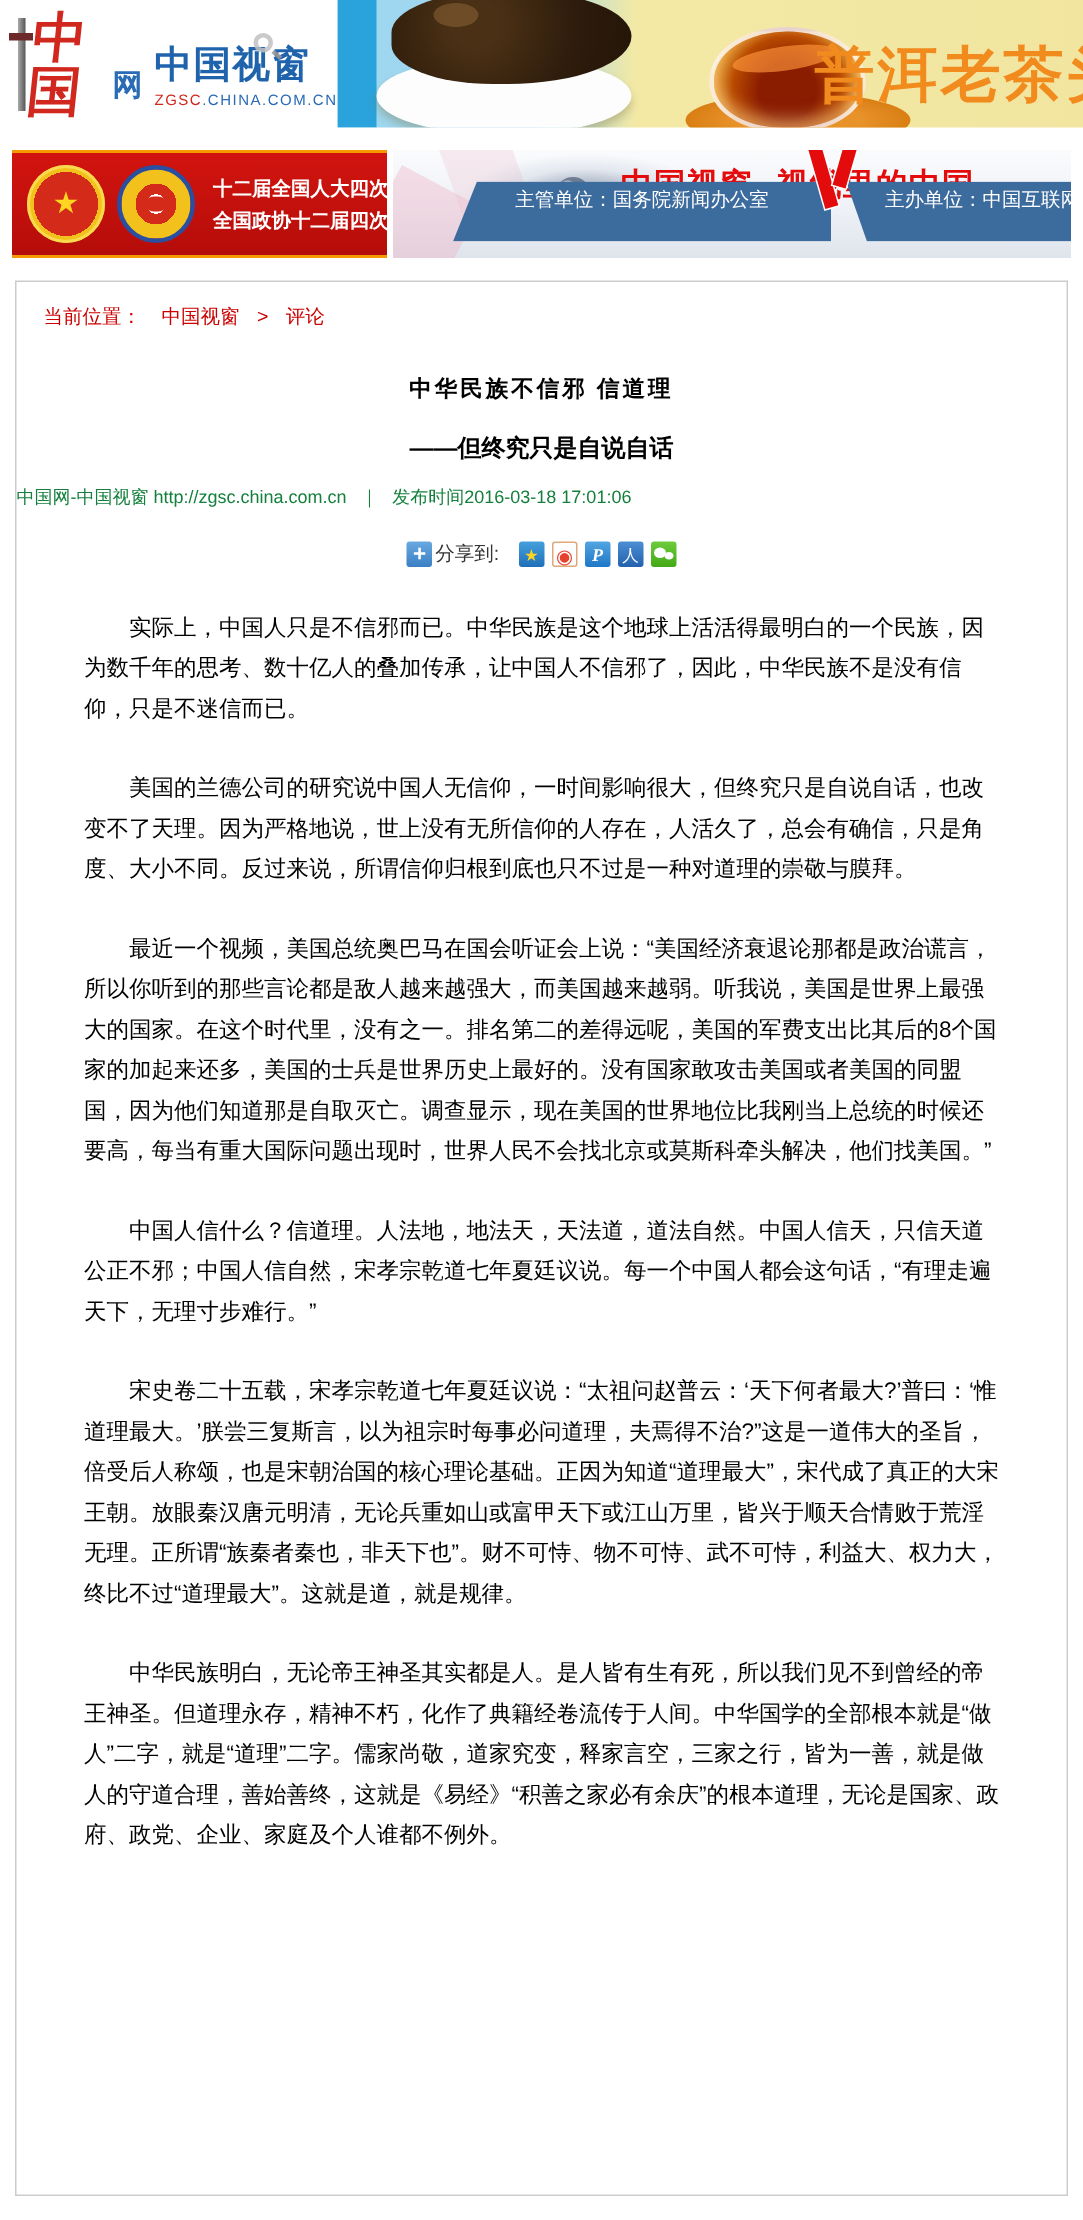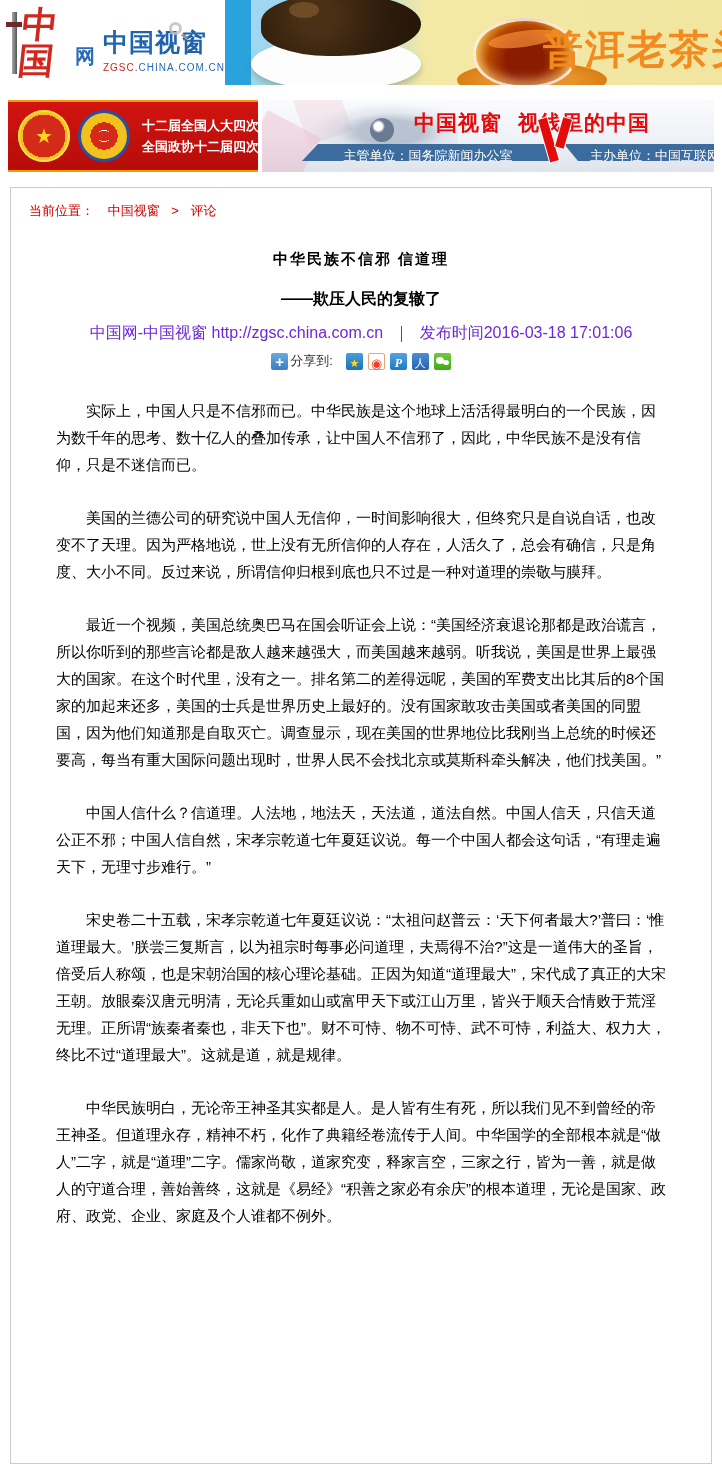--- a/index.html
+++ b/index.html
@@ -68,21 +68,21 @@
   .cw-shard1, .cw-shard2 { position:absolute; background:rgba(238,170,190,.35); }
   .cw-shard1 { left:-14px; top:20px; width:60px; height:70px; transform:rotate(28deg); }
   .cw-shard2 { left:34px; top:-30px; width:46px; height:70px; transform:rotate(-20deg); background:rgba(238,190,205,.28); }
   .eye-icon { position:absolute; left:46px; top:2px; width:150px; height:54px;
     background:radial-gradient(ellipse at 55% 55%, rgba(95,115,145,.38) 0 28%, rgba(150,165,190,.2) 45%, transparent 70%); }
   .eye-icon::after { content:""; position:absolute; left:62px; top:16px; width:24px; height:24px; border-radius:50%;
     background:radial-gradient(circle at 35% 35%, #fff 0 18%, rgba(55,75,105,.6) 30% 100%); }
   .cw-title { position:absolute; top:9px; left:152px; font-size:21px; font-weight:bold; color:#e30b0b;
     letter-spacing:1px; white-space:nowrap; }
   .cw-title .t2 { margin-left:16px; }
-  .ribbon { position:absolute; bottom:11px; left:40px; right:0; height:17px; }
+  .ribbon { position:absolute; bottom:11px; left:40px; right:0; height:40px; }
   .ribbon-left { position:absolute; left:0; width:252px; height:100%; background:#3c6b9e;
     clip-path:polygon(16px 0, 100% 0, 100% 100%, 0 100%);
     color:#fff; font-size:13px; line-height:24px; text-align:center; }
   .ribbon-right { position:absolute; left:262px; right:0; height:100%; background:#3c6b9e;
     clip-path:polygon(0 0, 100% 0, 100% 100%, 14px 100%);
     color:#fff; font-size:13px; line-height:24px; padding-left:26px; white-space:nowrap; }
   .v-icon { position:absolute; left:238px; top:-26px; width:34px; height:48px; z-index:3; }
   .v-icon::before, .v-icon::after { content:""; position:absolute; width:9px; background:#e30b0b;
     box-shadow:0 0 0 1px #fff; }
   .v-icon::before { left:4px; top:0; height:44px; transform:rotate(-16deg); }
@@ -90,24 +90,24 @@
 
   
   .content-box { margin:15px 10px 0 10px; border:1px solid #ccc; background:#fff; min-height:1277px; position:relative; }
   .breadcrumb { padding:14px 0 0 18px; color:#c00; font-size:13px; }
   .breadcrumb a { color:#c00; text-decoration:none; cursor:pointer; }
   .breadcrumb .sep { margin:0 8px; }
   .breadcrumb .lbl { margin-right:10px; }
 
   .art-title { text-align:center; font-size:15px; font-weight:bold; margin-top:30px; letter-spacing:2px; }
   .art-subtitle { text-align:center; font-size:16px; font-weight:bold; margin-top:20px; }
-  .art-meta { text-align:center; font-size:16px; margin-top:13px; color:#6d28d9; }
+  .art-meta { text-align:left; font-size:12px; margin-top:13px; color:#15803d; }
   .art-meta .dv { margin:0 6px; }
 
-  .share-row { display:flex; justify-content:center; align-items:center; margin-top:7px; height:20px; }
+  .share-row { display:flex; justify-content:center; align-items:center; margin-top:19px; height:20px; }
   .share-label { font-size:13px; color:#333; margin-right:8px; }
   .sicon { width:17px; height:17px; border-radius:2px; display:inline-block; position:relative;
     margin-left:5px; cursor:pointer; text-align:center; }
   .sicon.plus { margin-left:0; margin-right:2px; background:linear-gradient(#6aa9e0,#3a7fc4); }
   .sicon.plus::before { content:"+"; color:#fff; font-size:15px; font-weight:bold; line-height:16px; }
   .sicon.qzone { background:linear-gradient(#44a0dc,#1f6fb8); }
   .sicon.qzone::before { content:"★"; color:#ffd321; font-size:11px; line-height:17px; }
   .sicon.weibo { background:#fff; border:1px solid #e0a879; }
   .sicon.weibo::before { content:"◉"; color:#e6412d; font-size:13px; line-height:15px; }
   .sicon.pengyou { background:linear-gradient(#52a5e0,#1f78c8); }
@@ -181,21 +181,21 @@
 <div class="content-box">
 
   <div class="breadcrumb">
     <span class="lbl">当前位置：</span>
     <a>中国视窗</a>
     <span class="sep">&gt;</span>
     <a>评论</a>
   </div>
 
   <div class="art-title">中华民族不信邪  信道理</div>
-  <div class="art-subtitle">——欺压人民的复辙了</div>
+  <div class="art-subtitle">——但终究只是自说自话</div>
 
   <div class="art-meta">
     <span>中国网-中国视窗 http://zgsc.china.com.cn</span>
     <span class="dv">｜</span>
     <span>发布时间2016-03-18 17:01:06</span>
   </div>
 
   <div class="share-row">
     <span class="sicon plus"></span>
     <span class="share-label">分享到:</span>

